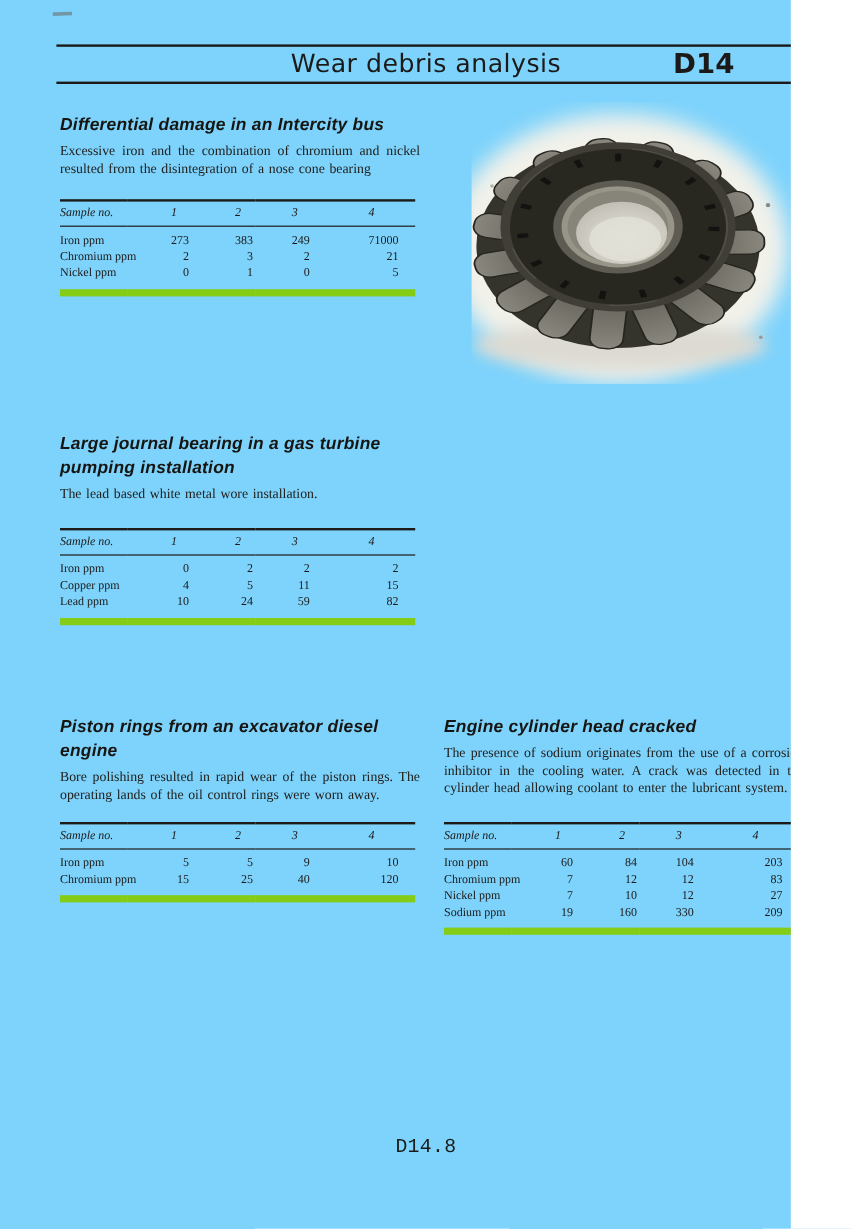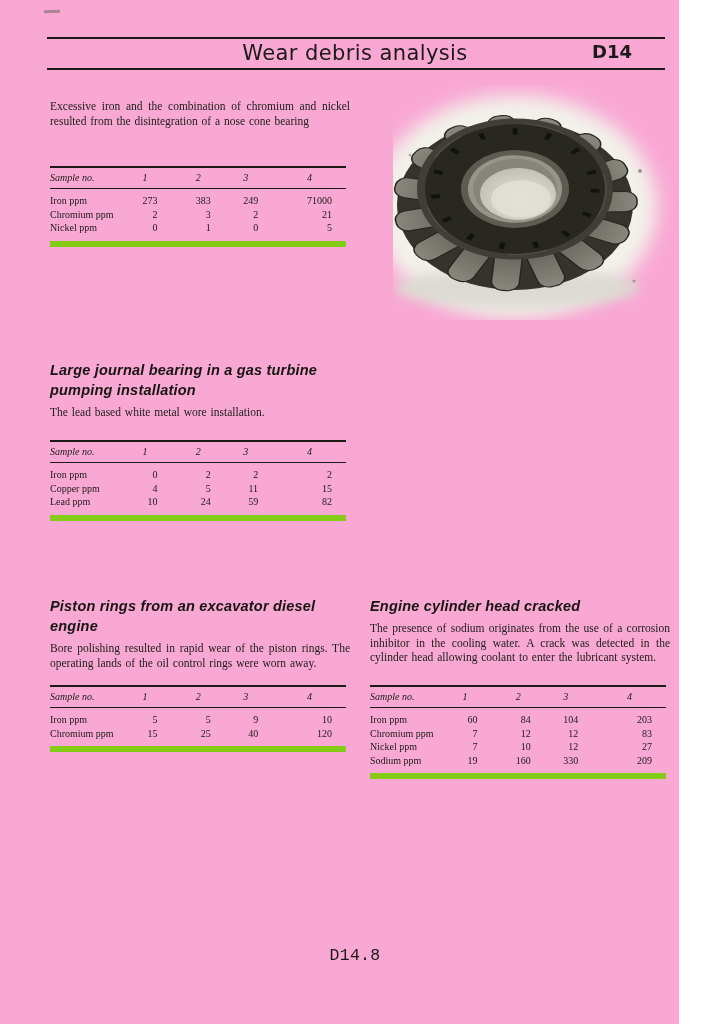--- a/index.html
+++ b/index.html
@@ -1,31 +1,31 @@
 <!DOCTYPE html>
 <html><head>
 <meta charset="utf-8">
 <style>
   html,body { margin:0; padding:0; }
   body { width:710px; height:1024px; font-family:"Liberation Serif", serif; }
   .page {
     position:relative; width:659px; height:1024px;
-    background:#f9a8d4; color:#1b1a18; overflow:hidden;padding-left:20px;
+    background:#7dd3fc; color:#1b1a18; overflow:hidden;
   }
   
   .rule { position:absolute; left:47px; width:618px; height:2px; background:#1b1a18; }
   .rule-top { top:37px; }
   .rule-bottom { top:68px; }
   .page-title {
     position:absolute; top:41px; left:0; width:710px; text-align:center;
     font-family:"DejaVu Sans", sans-serif; font-size:21px; letter-spacing:0.4px;
   }
   .page-code {
     position:absolute; top:41px; right:47px;
-    font-family:"DejaVu Sans", sans-serif; font-size:18px; font-weight:bold;
+    font-family:"DejaVu Sans", sans-serif; font-size:23px; font-weight:bold;
   }
   .scan-artifact { position:absolute; left:44px; top:10px; width:16px; height:3px;
     background:#6a6863; opacity:.55; transform:rotate(-2deg); }
   
   .sec { position:absolute; width:300px; }
   #sec1 { left:50px; top:94px;  height:160px; }
   #sec2 { left:50px; top:360px; height:165px; }
   #sec3 { left:50px; top:596px; height:175px; }
   #sec4 { left:370px; top:596px; height:195px; }
   .sec h2 {
@@ -78,20 +78,21 @@
   <div class="scan-artifact"></div>
 
   <header>
     <div class="rule rule-top"></div>
     <div class="page-title">Wear debris analysis</div>
     <div class="page-code">D14</div>
     <div class="rule rule-bottom"></div>
   </header>
 
   <section class="sec" id="sec1">
+    <h2>Differential damage in an Intercity bus</h2>
     <p>Excessive iron and the combination of chromium and nickel resulted from the disintegration of a nose cone bearing</p>
     <div class="tbl-wrap">
       <table>
         <colgroup>
             <col>
             <col>
             <col>
             <col>
             <col>
           </colgroup>

